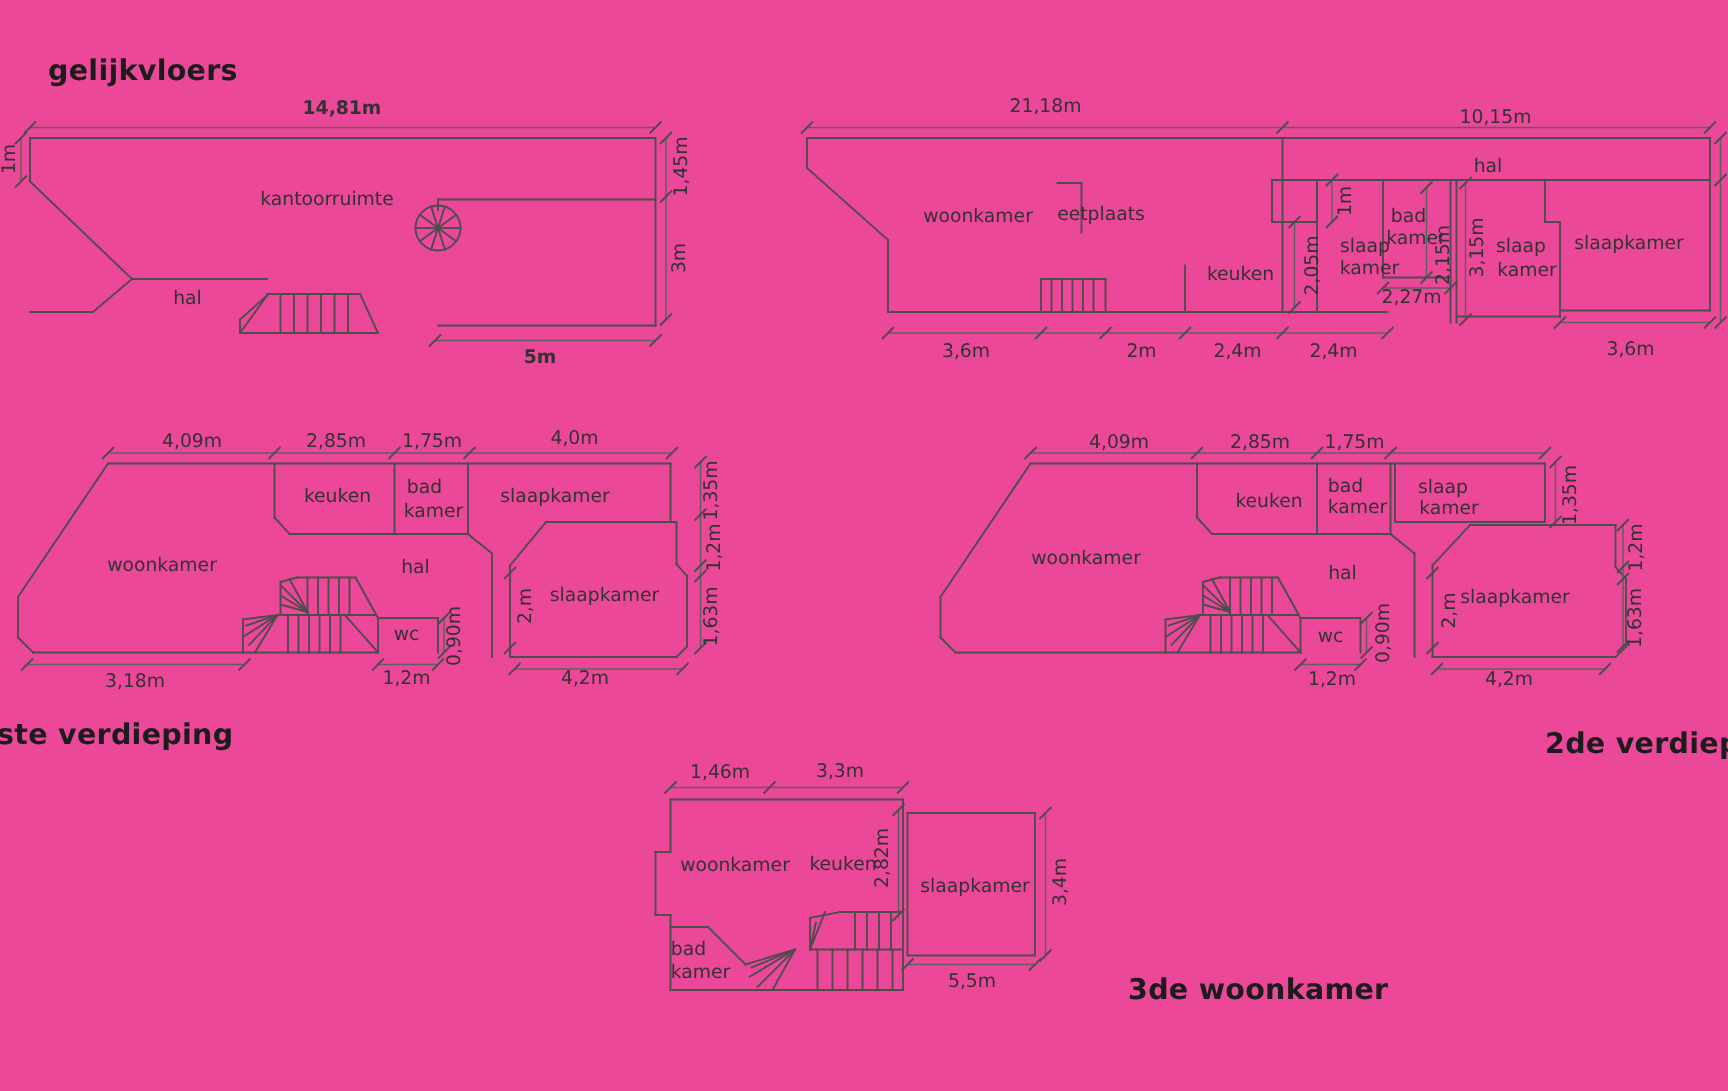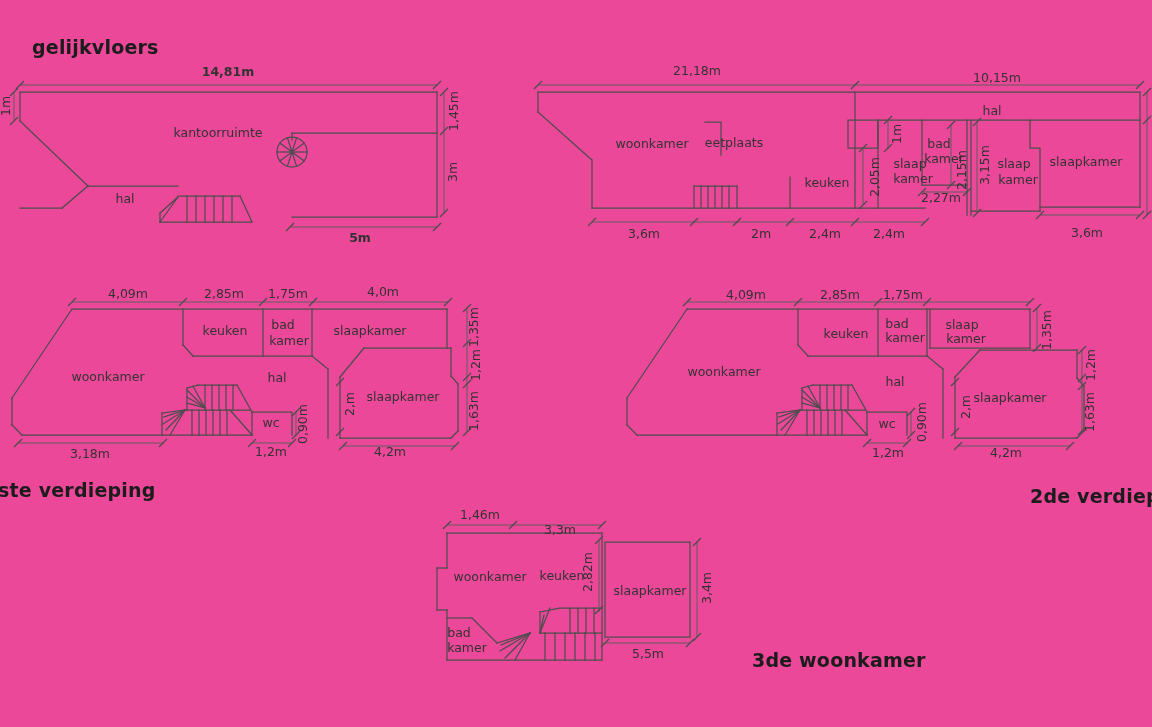--- a/index.html
+++ b/index.html
@@ -408,18 +408,18 @@
       <div class="lbl rot" style="left: 1047px; top: 330px;">1,35m</div>
       <div class="lbl rot" style="left: 1091px; top: 365px;">1,2m</div>
       <div class="lbl rot" style="left: 1090px; top: 412px;">1,63m</div>
       <div class="plan-title" style="left: 752px; top: 660px;">3de woonkamer</div>
       <div class="lbl" style="left: 490px; top: 577px;">woonkamer</div>
       <div class="lbl" style="left: 562px; top: 576px;">keuken</div>
       <div class="lbl" style="left: 650px; top: 591px;">slaapkamer</div>
       <div class="lbl" style="left: 459px; top: 633px;">bad</div>
       <div class="lbl" style="left: 467px; top: 648px;">kamer</div>
       <div class="lbl" style="left: 480px; top: 515px;">1,46m</div>
-      <div class="lbl" style="left: 560px; top: 530px;">3,3m</div>
+      <div class="lbl" style="left: 560px; top: 514px;">3,3m</div>
       <div class="lbl rot" style="left: 588px; top: 572px;">2,82m</div>
       <div class="lbl rot" style="left: 707px; top: 588px;">3,4m</div>
       <div class="lbl" style="left: 648px; top: 654px;">5,5m</div>
     </div>
 </div>
 
 </body></html>

